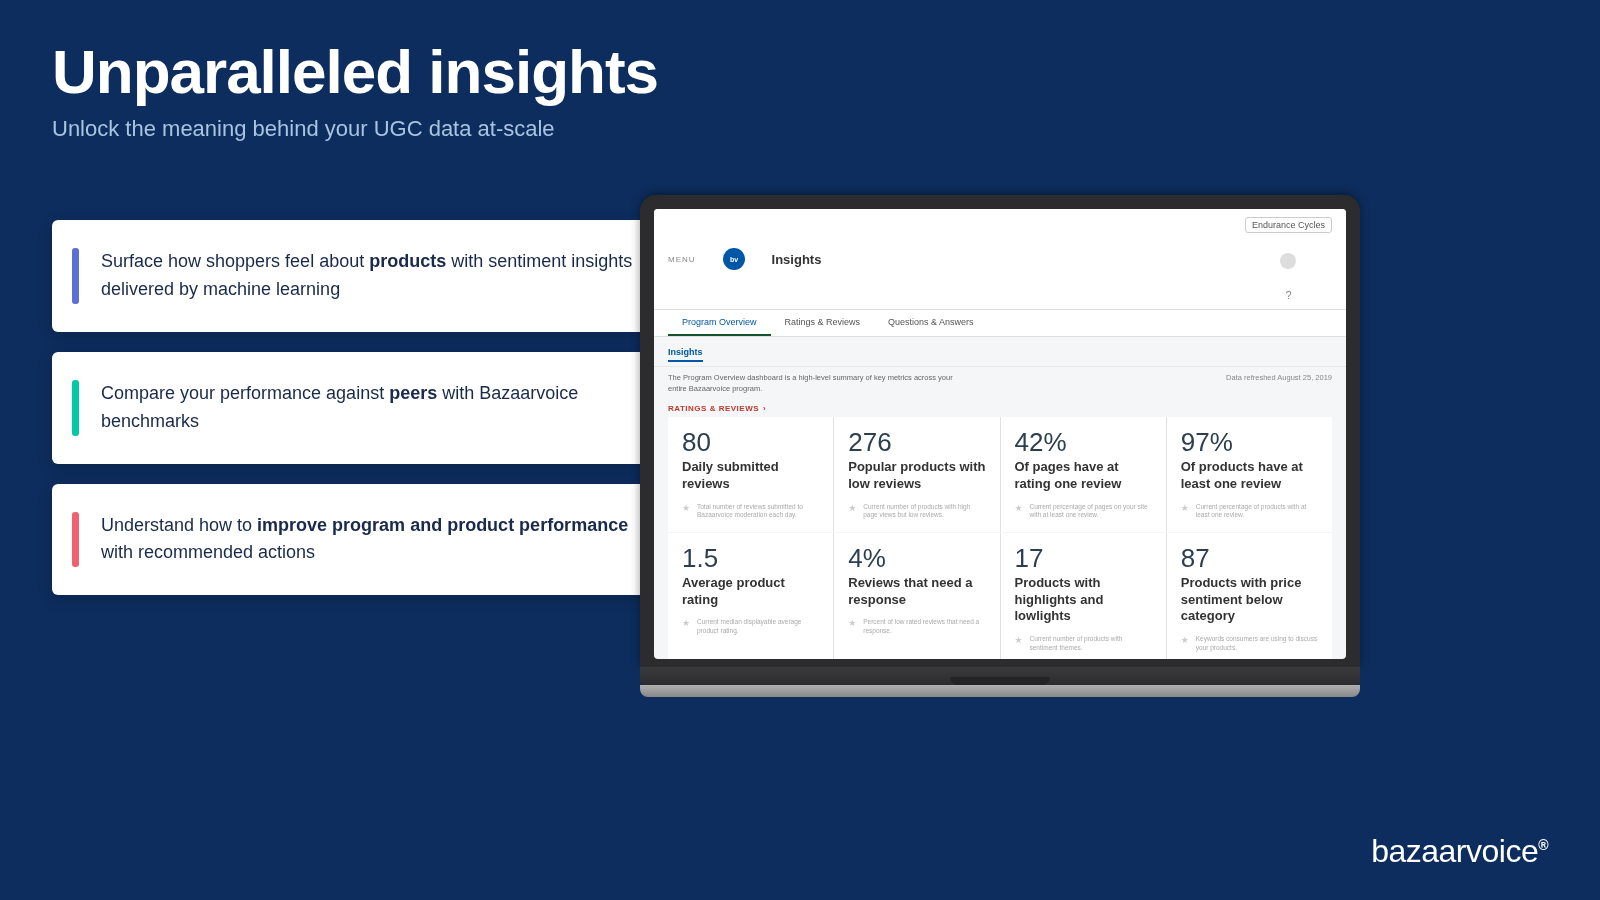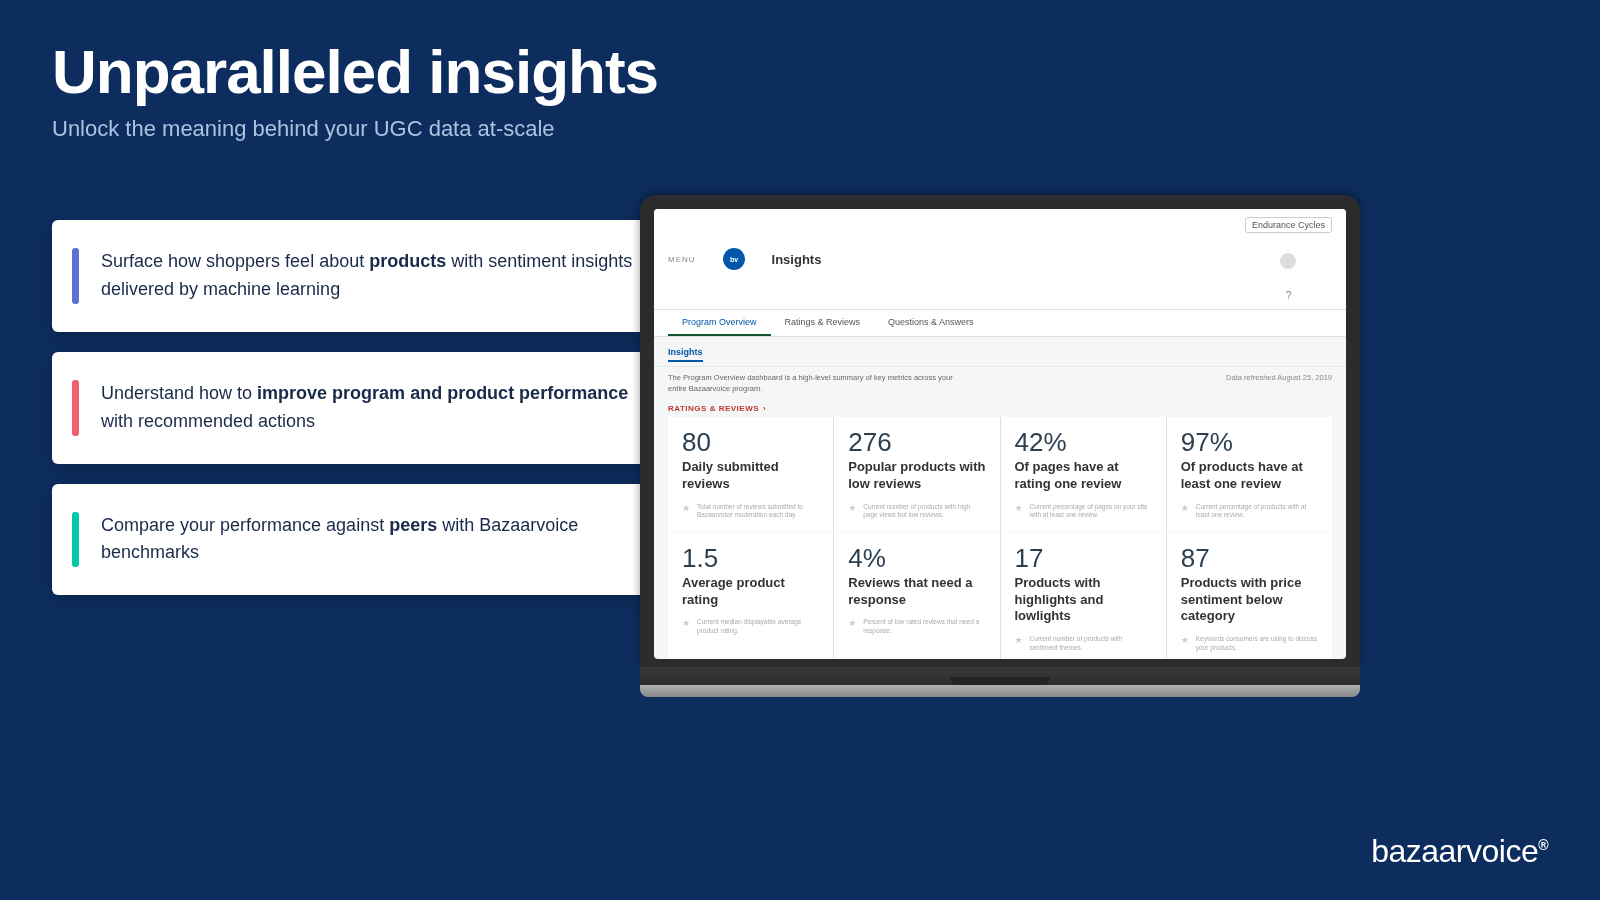--- a/index.html
+++ b/index.html
@@ -359,30 +359,30 @@
 <div class="cards-section">
 
   <div class="feature-card">
     <div class="card-accent accent-blue"></div>
     <p class="card-text">
       Surface how shoppers feel about <strong>products</strong> with sentiment insights delivered by machine learning
     </p>
   </div>
 
   <div class="feature-card">
+    <div class="card-accent accent-teal"></div>
+    <p class="card-text">
+      Compare your performance against <strong>peers</strong> with Bazaarvoice benchmarks
+    </p>
+  </div>
+
+  <div class="feature-card">
     <div class="card-accent accent-red"></div>
     <p class="card-text">
       Understand how to <strong>improve program and product performance</strong> with recommended actions
-    </p>
-  </div>
-
-  <div class="feature-card">
-    <div class="card-accent accent-teal"></div>
-    <p class="card-text">
-      Compare your performance against <strong>peers</strong> with Bazaarvoice benchmarks
     </p>
   </div>
 
 </div>
 
 <div class="laptop-section">
   <div class="laptop-outer">
 
     <div class="laptop-screen-bezel">
       <div class="dashboard-screen">

